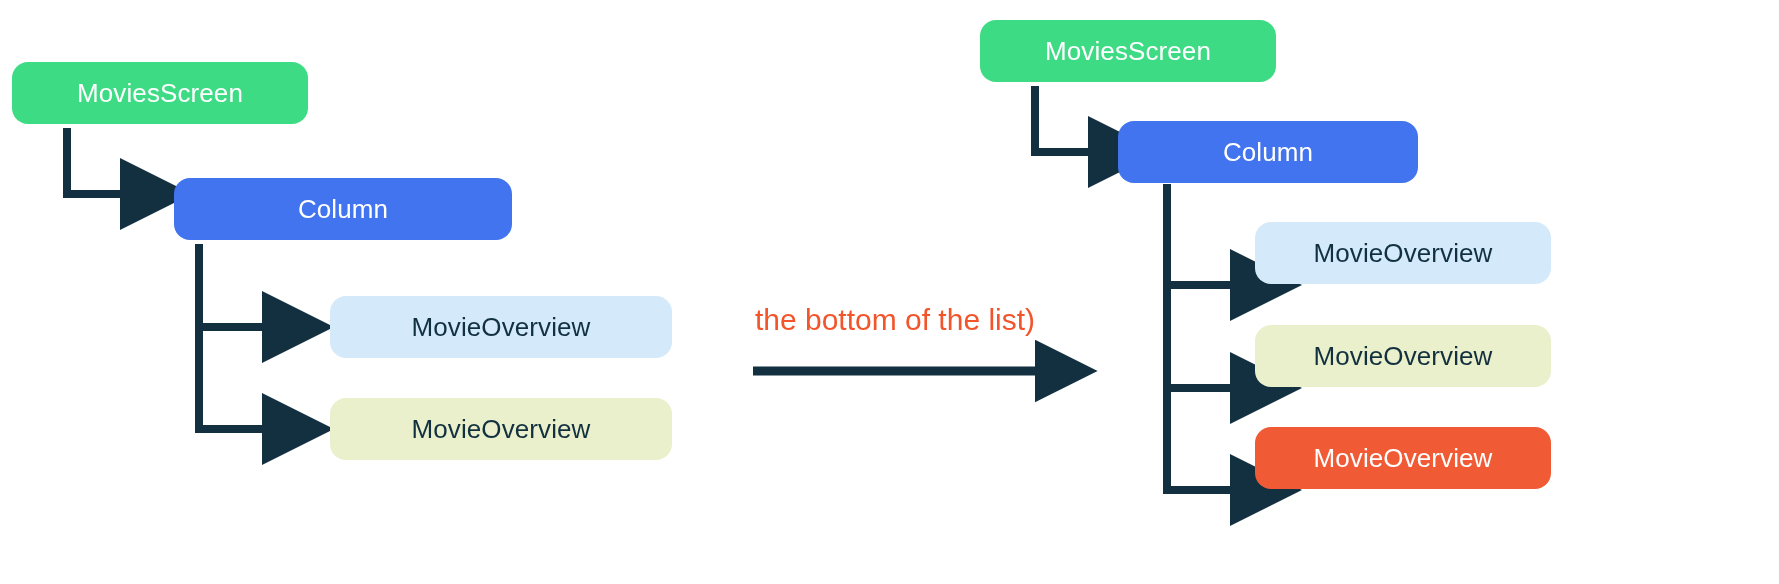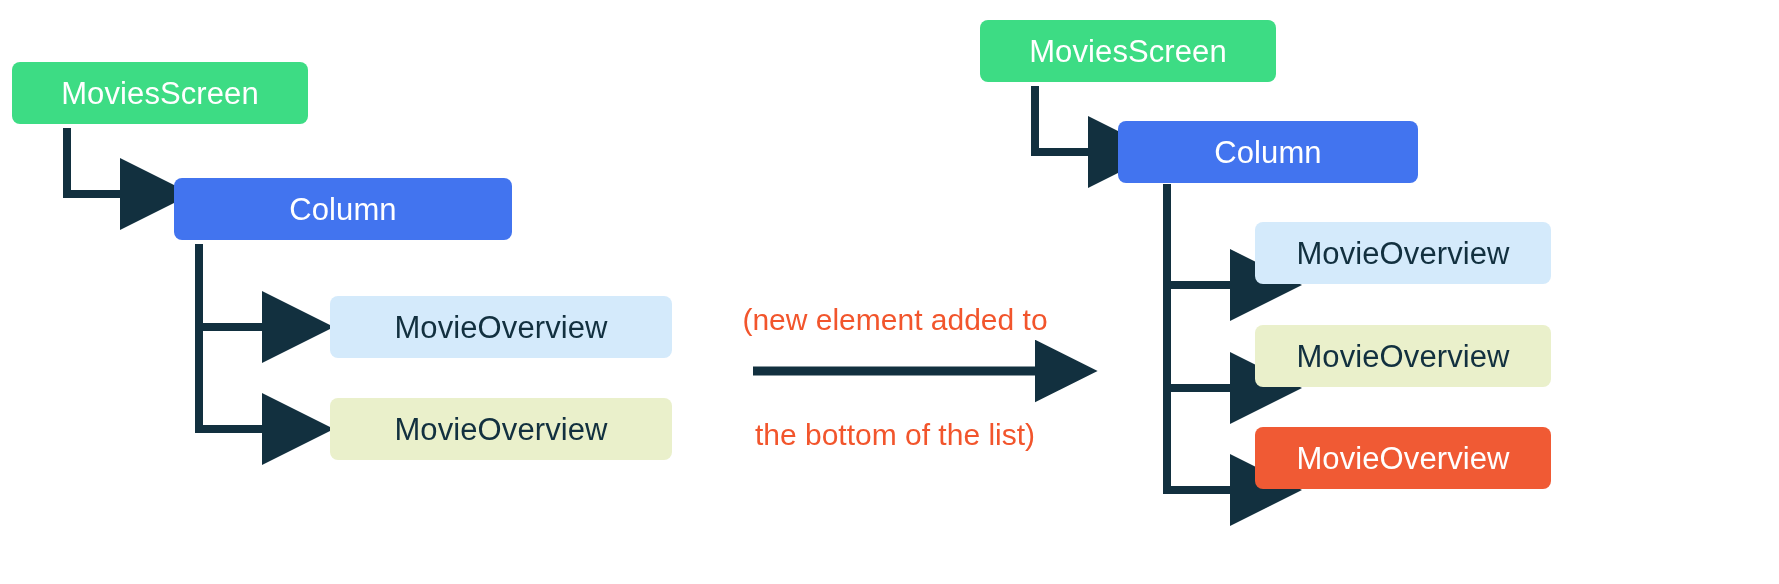--- a/index.html
+++ b/index.html
@@ -15,26 +15,26 @@
     position: relative;
   }
   #stage {
     position: relative;
     width: 1779px;
     height: 584px;
     background: #ffffff;
   }
   .node {
     position: absolute;
-    border-radius: 8px;
+    border-radius: 16px;
     display: flex;
     align-items: center;
     justify-content: center;
     box-sizing: border-box;
-    font-size: 31px;
+    font-size: 26px;
     line-height: 1;
     letter-spacing: 0.1px;
     white-space: nowrap;
     user-select: none;
   }
   .node-label {
     display: block;
     pointer-events: none;
   }
   svg.connectors {
@@ -107,21 +107,20 @@
 
   <div class="node" style="left:330px; top:296px; width:342px; height:62px; background:#d4eafb; color:#12303f;">
     <span class="node-label">MovieOverview</span>
   </div>
 
   <div class="node" style="left:330px; top:398px; width:342px; height:62px; background:#eaf0cb; color:#12303f;">
     <span class="node-label">MovieOverview</span>
   </div>
 
   <div class="center-text" style="left:680px; top:224px; width:430px; color:#f2552c;">
-    <span class="center-line">(new element added to</span>
     <span class="center-line">the bottom of the list)</span>
   </div>
 
   <div class="node" style="left:980px; top:20px; width:296px; height:62px; background:#3ddc84; color:#ffffff;">
     <span class="node-label">MoviesScreen</span>
   </div>
 
   <div class="node" style="left:1118px; top:121px; width:300px; height:62px; background:#4274ef; color:#ffffff;">
     <span class="node-label">Column</span>
   </div>

